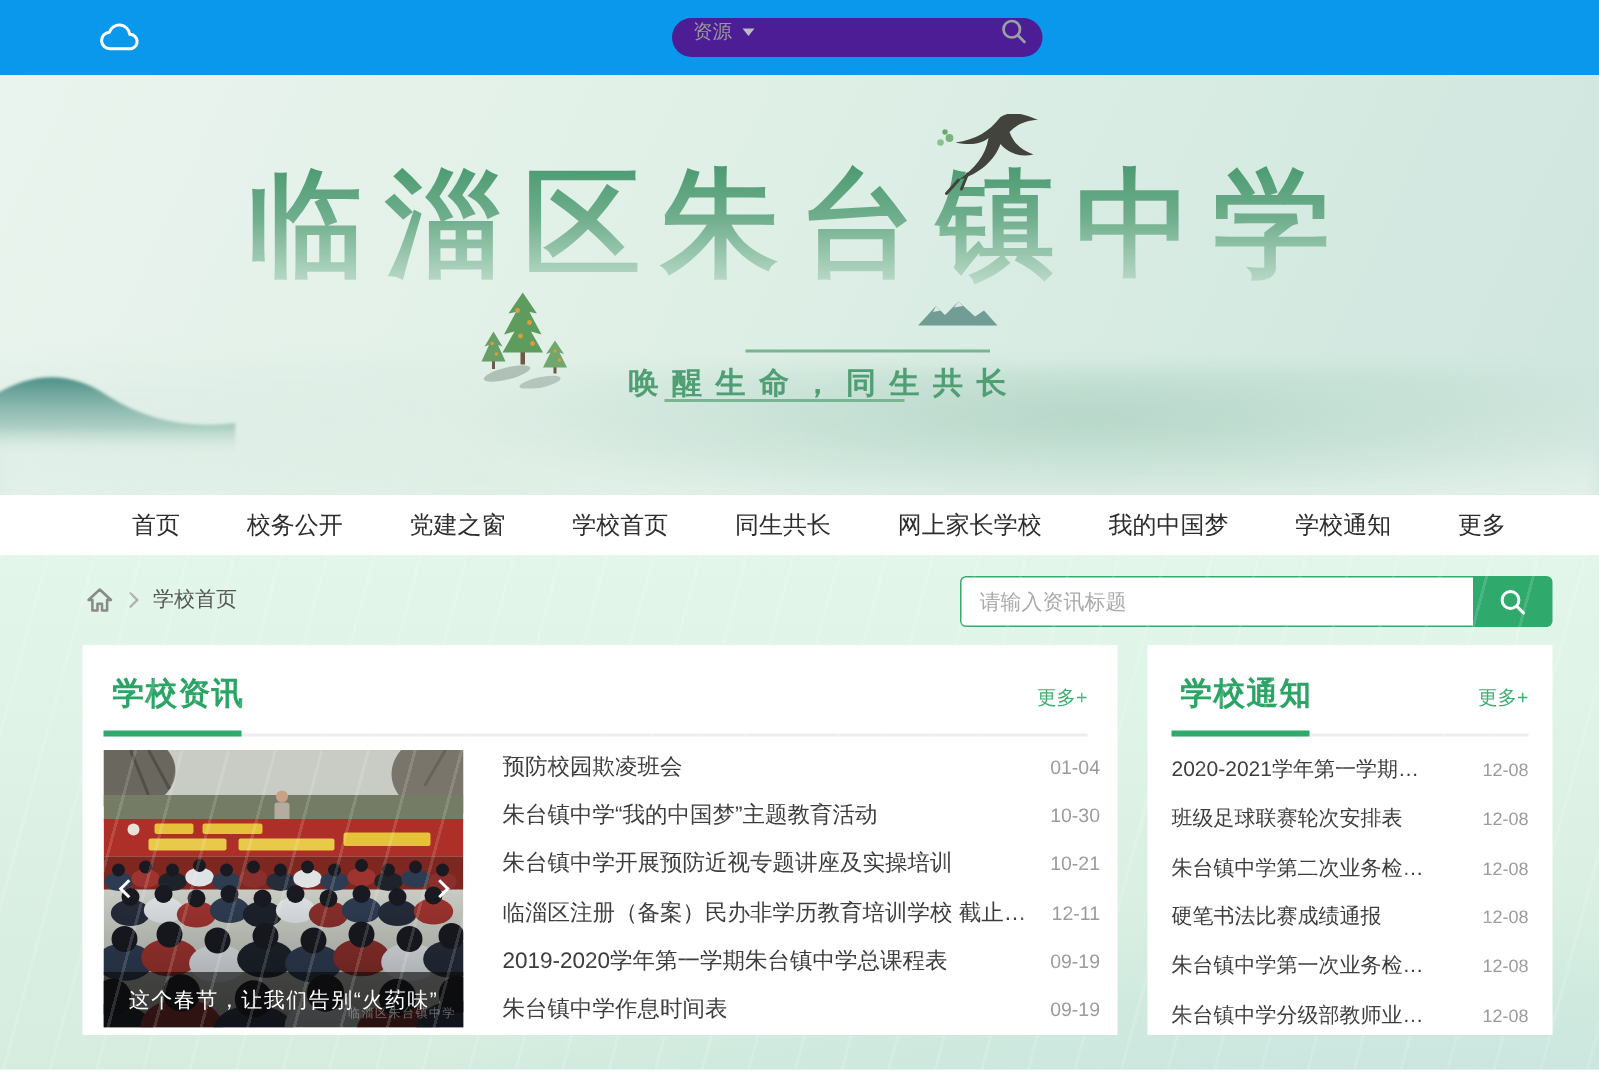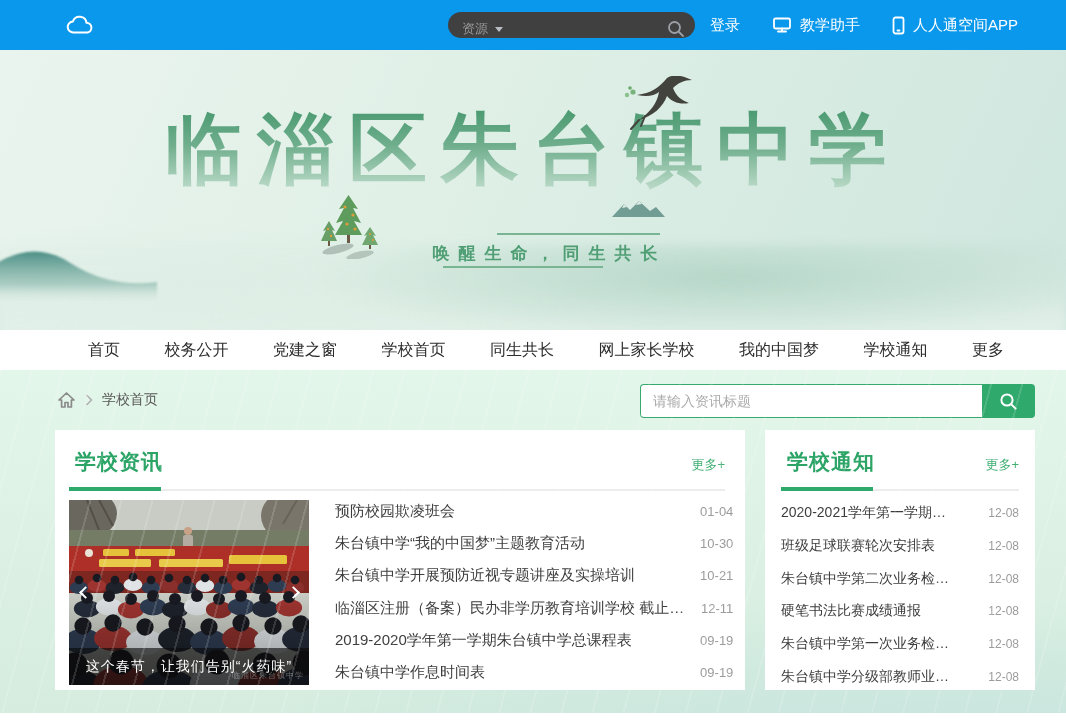--- a/index.html
+++ b/index.html
@@ -5,21 +5,21 @@
   * { margin:0; padding:0; box-sizing:border-box; }
   html,body { width:1066px; height:723px; overflow:hidden;
     font-family:"Liberation Sans", sans-serif; background:#fff; }
 
   
   .topbar { position:relative; height:50px; background:#0a98ec; color:#fff;
     display:flex; align-items:center; }
   .brand { display:flex; align-items:center; gap:10px; margin-left:66px;
     font-size:17px; letter-spacing:1px; cursor:pointer; }
   .top-search { position:absolute; left:448px; top:12px; width:247px; height:26px;
-    background:#404040; border-radius:14px; display:flex; align-items:flex-end;
+    background:#4c1d95; border-radius:14px; display:flex; align-items:flex-start;
     padding:0 10px 0 14px; color:#999; font-size:13px; cursor:text;font-family:Liberation Serif, serif; }
   .top-search .cat { display:flex; align-items:center; gap:7px; cursor:pointer; }
   .caret { width:0; height:0; border-left:4.5px solid transparent;
     border-right:4.5px solid transparent; border-top:5px solid #b9bec4; margin-top:1px; }
   .top-links { position:absolute; right:48px; display:flex; align-items:center;
     gap:32px; font-size:15px; }
   .top-link { display:flex; align-items:center; gap:8px; cursor:pointer; white-space:nowrap; }
 
   
   .banner { position:relative; height:280px; overflow:hidden;
@@ -30,21 +30,21 @@
     background:
       radial-gradient(55% 90% at 68% 35%, rgba(176,211,196,.85), rgba(176,211,196,0) 72%),
       radial-gradient(40% 80% at 30% 70%, rgba(223,238,229,.9), rgba(223,238,229,0) 70%),
       linear-gradient(180deg, rgba(207,230,219,0) 0%, rgba(226,240,233,.9) 85%);
     filter:blur(5px); }
   .banner-title { position:absolute; top:48px; left:0; width:100%; text-align:center;
     font-size:78px; font-weight:800; letter-spacing:14px; white-space:nowrap;
     background:linear-gradient(180deg,#3f9468 0%, #6fae8d 45%, #b7d8c5 85%, #d8ebe0 100%);
     -webkit-background-clip:text; background-clip:text; color:transparent; }
   .slogan { position:absolute; top:192px; left:0; width:100%; text-align:center;
-    font-size:17px; font-weight:bold; letter-spacing:9px; color:#4f9e74;padding-left:33px; }
+    font-size:20px; font-weight:bold; letter-spacing:9px; color:#4f9e74;padding-left:33px; }
   .slogan-line { position:absolute; height:2px; background:#79b493; }
   .slogan-line.top { top:183px; left:497px; width:163px; }
   .slogan-line.bottom { top:216px; left:443px; width:160px; }
   .art { position:absolute; }
 
   
   .nav { height:40px; background:#fff; display:flex; align-items:center;
     justify-content:space-between; padding:0 62px 0 88px; }
   .nav-item { font-size:16px; color:#2d2d2d; cursor:pointer; white-space:nowrap; }
 
@@ -126,43 +126,20 @@
       <span class="caret"></span>
     </span>
     <span style="margin-left:auto;">
       <svg width="18" height="18" viewBox="0 0 18 18" fill="none" stroke="#9aa0a6" stroke-width="1.8" stroke-linecap="round">
         <circle cx="7.5" cy="7.5" r="5.5"></circle>
           <path d="M12 12l4 4"></path>
       </svg>
     </span>
   </div>
 
-  <div class="top-links">
-    <span class="top-link">
-      <span>登录</span>
-    </span>
-    <span class="top-link">
-      <span>
-        <svg width="20" height="18" viewBox="0 0 20 18" fill="none" stroke="#fff" stroke-width="1.8" stroke-linecap="round">
-          <rect x="2" y="2.5" width="16" height="10" rx="1.5"></rect>
-            <path d="M10 12.5v3M6 15.5h8"></path>
-        </svg>
-      </span>
-      <span>教学助手</span>
-    </span>
-    <span class="top-link">
-      <span>
-        <svg width="13" height="19" viewBox="0 0 13 19" fill="none" stroke="#fff" stroke-width="1.8" stroke-linecap="round">
-          <rect x="1.5" y="1.5" width="10" height="16" rx="2"></rect>
-            <path d="M5.5 14.5h2"></path>
-        </svg>
-      </span>
-      <span>人人通空间APP</span>
-    </span>
-  </div>
 </div>
 
 <div class="banner">
   <div class="banner-water"></div>
 
   <svg class="art" style="left:-8px;top:182px;filter:blur(1px);" width="165" height="70" viewBox="0 0 165 70">
     <defs>
       <linearGradient id="hillg" x1="0" y1="0" x2="0" y2="1">
         <stop offset="0" stop-color="#4c8f86"></stop>
           <stop offset=".65" stop-color="#86b5a9" stop-opacity=".6"></stop>

